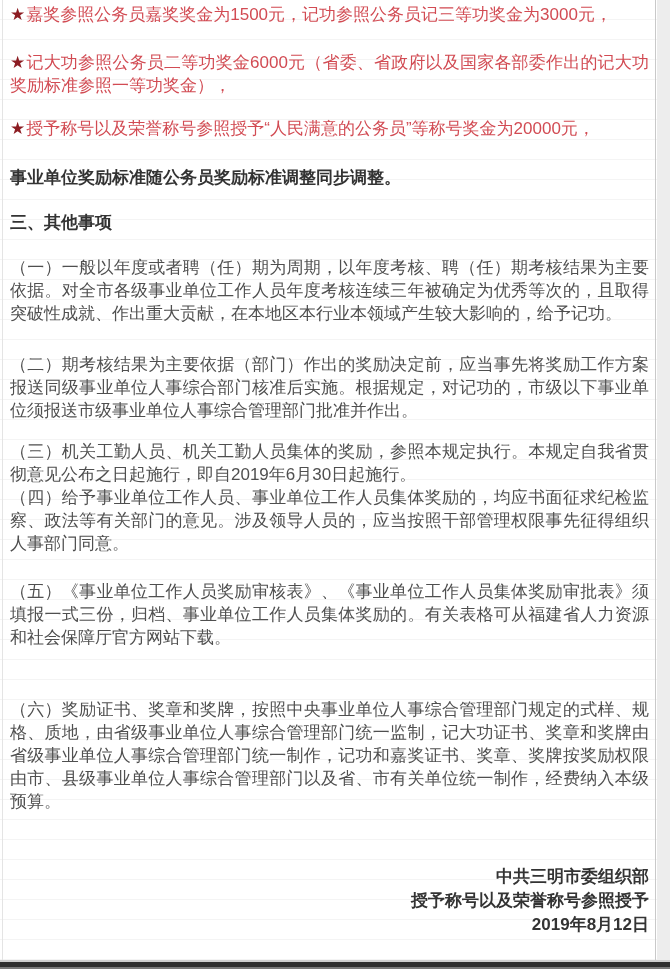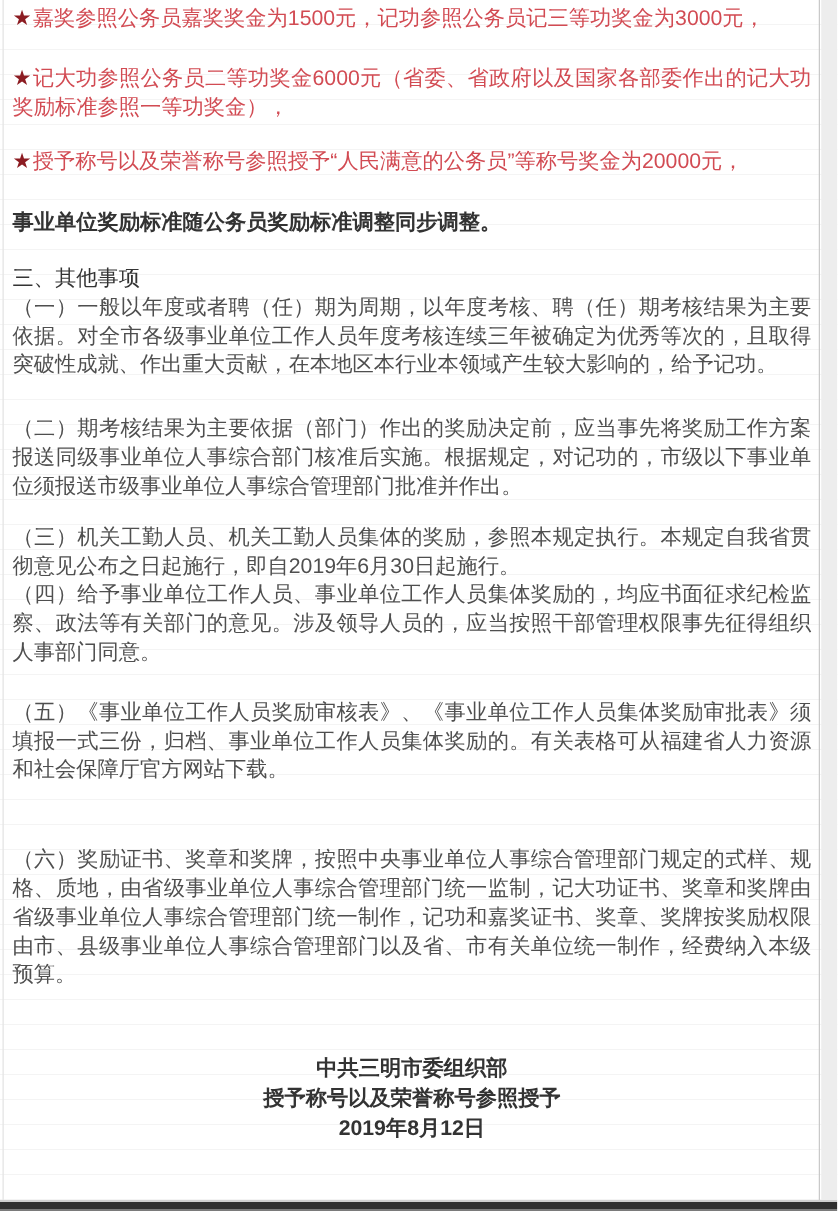--- a/index.html
+++ b/index.html
@@ -65,41 +65,41 @@
   }
   .body-par {
     color: #4f4f4f;
   }
   .bold-line {
     color: #333333;
     font-weight: bold;
   }
   .section-heading {
     color: #333333;
-    font-weight: normal;
+    font-weight: bold;
   }
   .m-red2 { margin-top: 25px; }
   .m-red3 { margin-top: 20px; }
   .m-bold { margin-top: 26px; }
   .m-head { margin-top: 22px; }
-  .m-p1 { }
+  .m-p1 { margin-top: 22px; }
   .m-p2 { margin-top: 28px; }
   .m-p3 { margin-top: 18px; }
   .m-p4 { }
   .m-p5 { margin-top: 25px; }
   .m-p6 { margin-top: 49px; }
   .signature {
     margin-top: 52px;
     text-align: right;
     color: #333333;
     font-weight: bold;
   }
   .signature p {
     line-height: 24px;
-    text-align: center;
+    text-align: right;
   }
 </style>
 </head>
 <body>
 
 <div class="page">
   <div class="content">
 
     <p class="red-line"><span class="star">★</span><span>嘉奖参照公务员嘉奖奖金为1500元，记功参照公务员记三等功奖金为3000元，</span></p>
 

